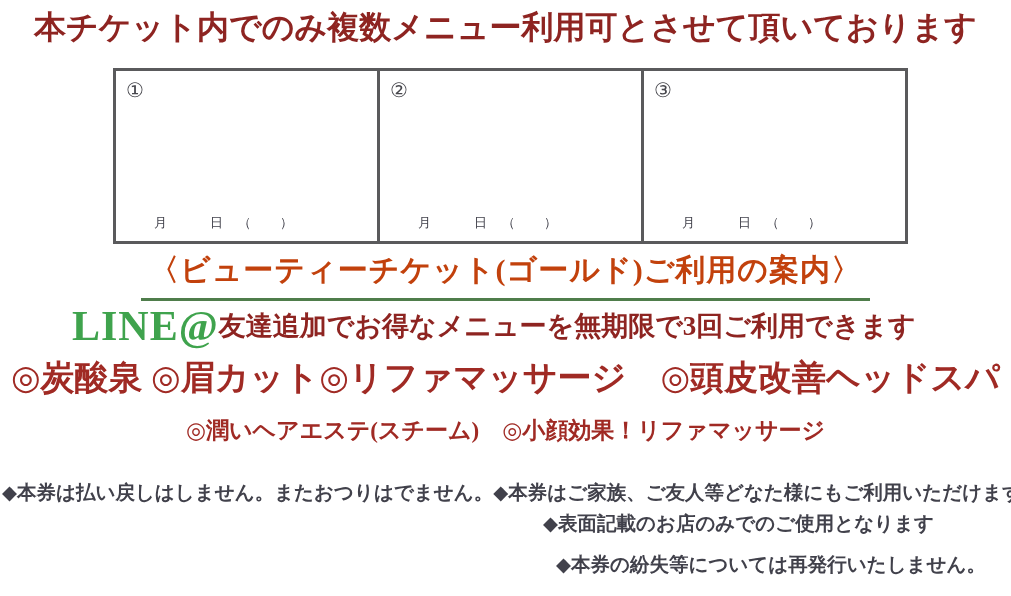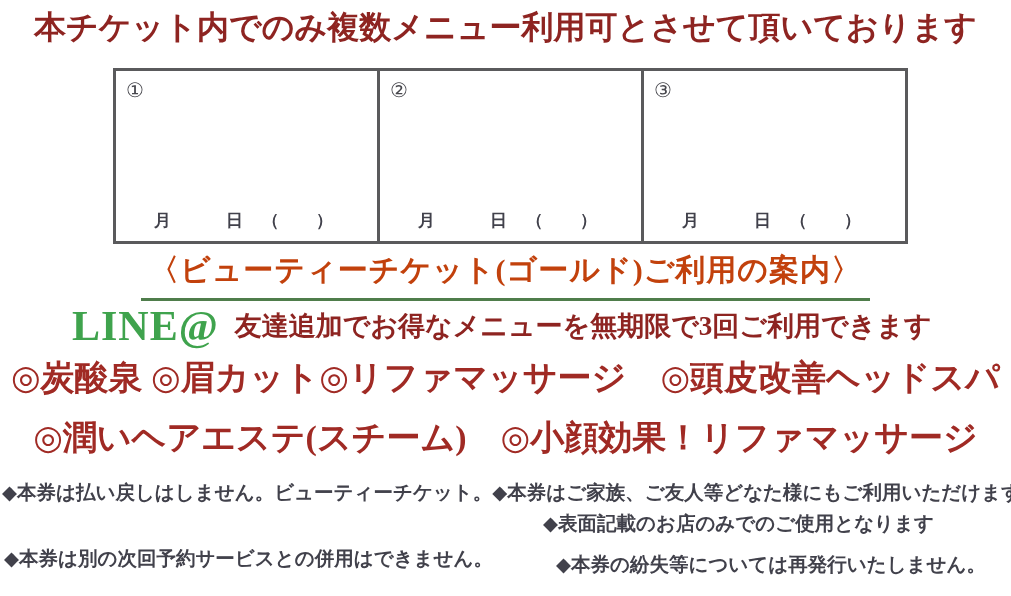--- a/index.html
+++ b/index.html
@@ -38,22 +38,22 @@
   .box-number {
     position: absolute;
     top: 7px; left: 10px;
     font-size: 20px;
     font-weight: 400;
     color: #47474d;
   }
   .date-line {
     position: absolute;
     bottom: 9px; left: 38px;
-    font-size: 17px;
-    font-weight: 700;
+    font-size: 13px;
+    font-weight: 400;
     color: var(--note-gray, #41414b);
     letter-spacing: 1px;
     white-space: nowrap;
   }
   .guide-heading-wrap {
     position: absolute;
     top: 250px; left: 0; right: 0;
     text-align: center;
   }
   .guide-heading {
@@ -75,39 +75,38 @@
     justify-content: center;
   }
   .line-logo {
     font-size: 42px;
     line-height: 1;
     font-weight: 700;
     color: var(--line-green, #3fa34d);
     letter-spacing: 1px;
   }
   .line-promo {
-    margin-left: 16px;
     font-size: 27px;
     font-weight: 700;
     color: var(--title-red, #8e2421);
   }
   .menu-line-1 {
     position: absolute;
     top: 355px; left: 0; right: 0;
     text-align: center;
     font-size: 34px;
     font-weight: 700;
     color: var(--menu-red, #a02a24);
     white-space: nowrap;
   }
   .menu-line-2 {
     position: absolute;
     top: 415px; left: 0; right: 0;
     text-align: center;
-    font-size: 34px;
+    font-size: 23px;
     font-weight: 700;
     color: var(--menu-red, #a02a24);
     white-space: nowrap;
   }
   .note {
     position: absolute;
     font-size: 19.5px;
     font-weight: 700;
     color: var(--note-gray, #41414b);
     white-space: nowrap;
@@ -152,20 +151,19 @@
 
   <div class="line-row">
     <span class="line-logo">LINE@</span>
     <span class="line-promo">友達追加でお得なメニューを無期限で3回ご利用できます</span>
   </div>
 
   <div class="menu-line-1">◎炭酸泉 ◎眉カット◎リファマッサージ　◎頭皮改善ヘッドスパ</div>
   <div class="menu-line-2">◎潤いヘアエステ(スチーム)　◎小顔効果！リファマッサージ</div>
 
   <div class="note-row1">
-    <span class="note">◆本券は払い戻しはしません。ビューティーチケット。</span>
+    <span class="note">◆本券は払い戻しはしません。またおつりはでません。</span>
     <span class="note">◆本券はご家族、ご友人等どなた様にもご利用いただけます。</span>
   </div>
   <span class="note note-r2-right">◆表面記載のお店のみでのご使用となります</span>
-  <span class="note note-r3-left">◆本券は別の次回予約サービスとの併用はできません。</span>
   <span class="note note-r3-right">◆本券の紛失等については再発行いたしません。</span>
 
 </div>
 
 </body></html>

